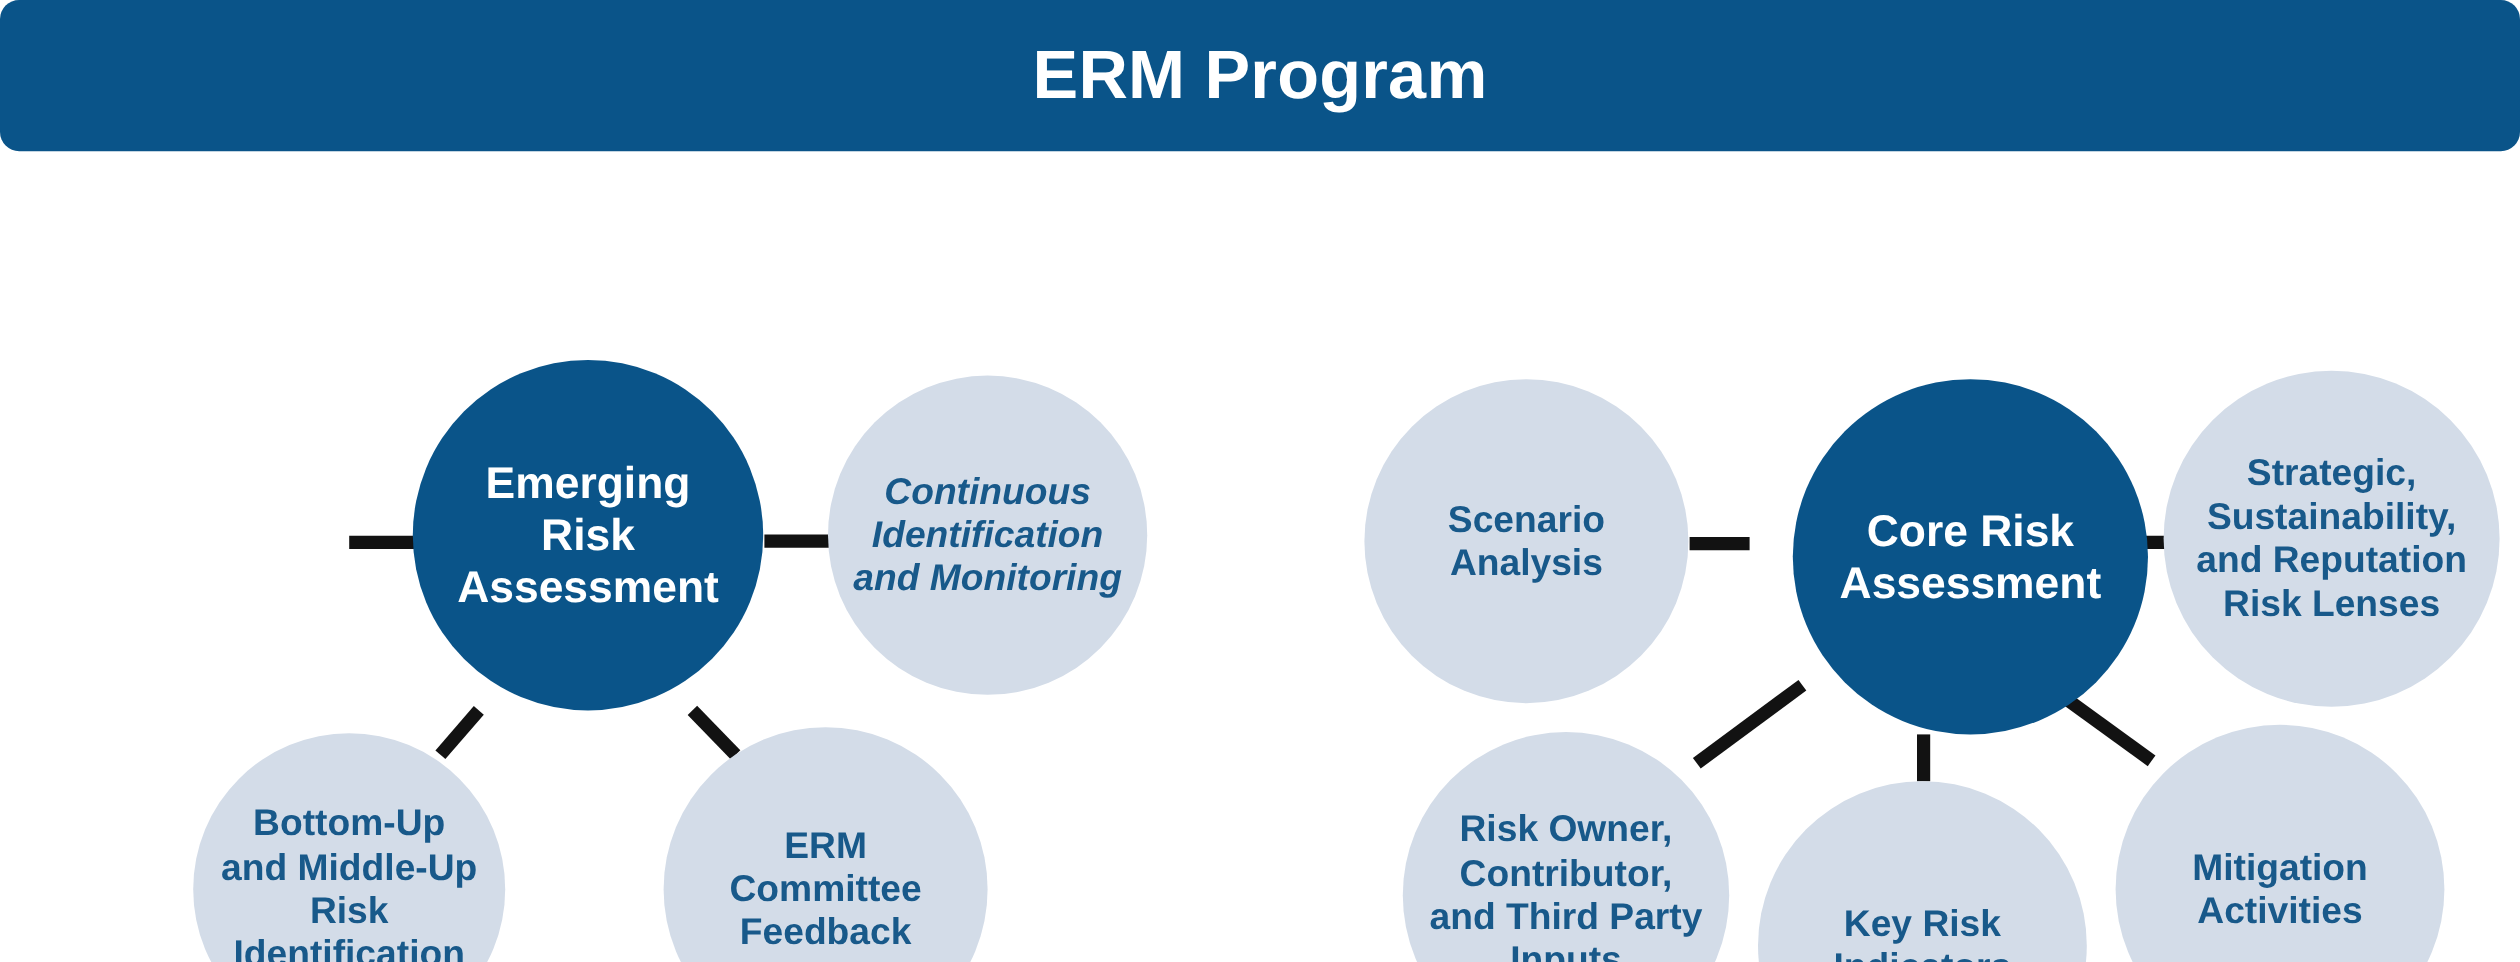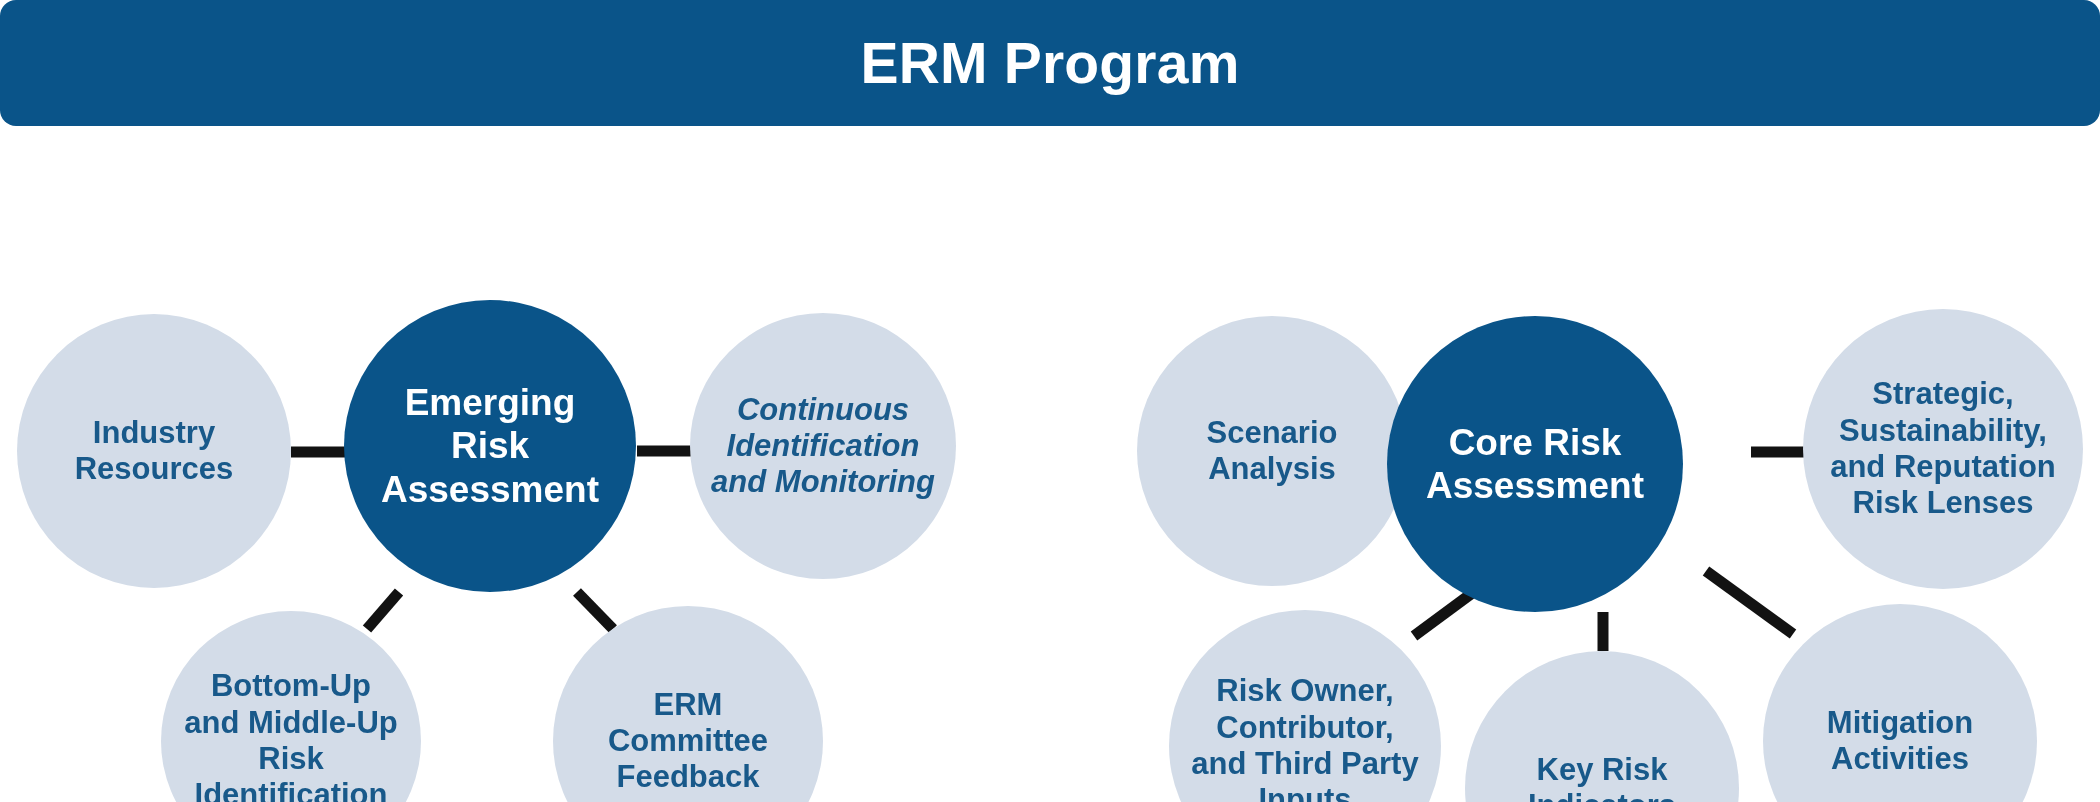--- a/index.html
+++ b/index.html
@@ -112,24 +112,20 @@
         <line x1="637" y1="325" x2="691" y2="325" stroke="#121212" stroke-width="11" stroke-linecap="butt"></line>
         <line x1="399" y1="466" x2="367" y2="503" stroke="#121212" stroke-width="11" stroke-linecap="butt"></line>
         <line x1="577" y1="466" x2="613" y2="503" stroke="#121212" stroke-width="11" stroke-linecap="butt"></line>
         <line x1="1408" y1="327" x2="1458" y2="327" stroke="#121212" stroke-width="11" stroke-linecap="butt"></line>
         <line x1="1751" y1="326" x2="1805" y2="326" stroke="#121212" stroke-width="11" stroke-linecap="butt"></line>
         <line x1="1502" y1="445" x2="1414" y2="510" stroke="#121212" stroke-width="11" stroke-linecap="butt"></line>
         <line x1="1603" y1="486" x2="1603" y2="525" stroke="#121212" stroke-width="11" stroke-linecap="butt"></line>
         <line x1="1706" y1="445" x2="1793" y2="508" stroke="#121212" stroke-width="11" stroke-linecap="butt"></line>
       </svg>
     <div id="nodes-layer">
-        <div class="node spoke" style="left: 17px; top: 188px; width: 274px; height: 274px;">
-          <div class="node-label">Industry
-Resources</div>
-        </div>
         <div class="node spoke" style="left: 690px; top: 187px; width: 266px; height: 266px; font-style: italic;">
           <div class="node-label">Continuous
 Identification
 and Monitoring</div>
         </div>
         <div class="node spoke" style="left: 161px; top: 485px; width: 260px; height: 260px;">
           <div class="node-label">Bottom-Up
 and Middle-Up
 Risk
 Identification</div>
@@ -161,20 +157,20 @@
 Inputs</div>
         </div>
         <div class="node spoke" style="left: 1465px; top: 525px; width: 274px; height: 274px;">
           <div class="node-label">Key Risk
 Indicators</div>
         </div>
         <div class="node spoke" style="left: 1763px; top: 478px; width: 274px; height: 274px;">
           <div class="node-label">Mitigation
 Activities</div>
         </div>
-        <div class="node hub" style="left: 1387px; top: 190px; width: 296px; height: 296px; align-items: center;">
+        <div class="node hub" style="left: 1494px; top: 190px; width: 296px; height: 296px; align-items: center;">
           <div class="node-label">Core Risk
 Assessment</div>
         </div>
       </div>
   </div>
 
 </div>
 
 </body></html>

